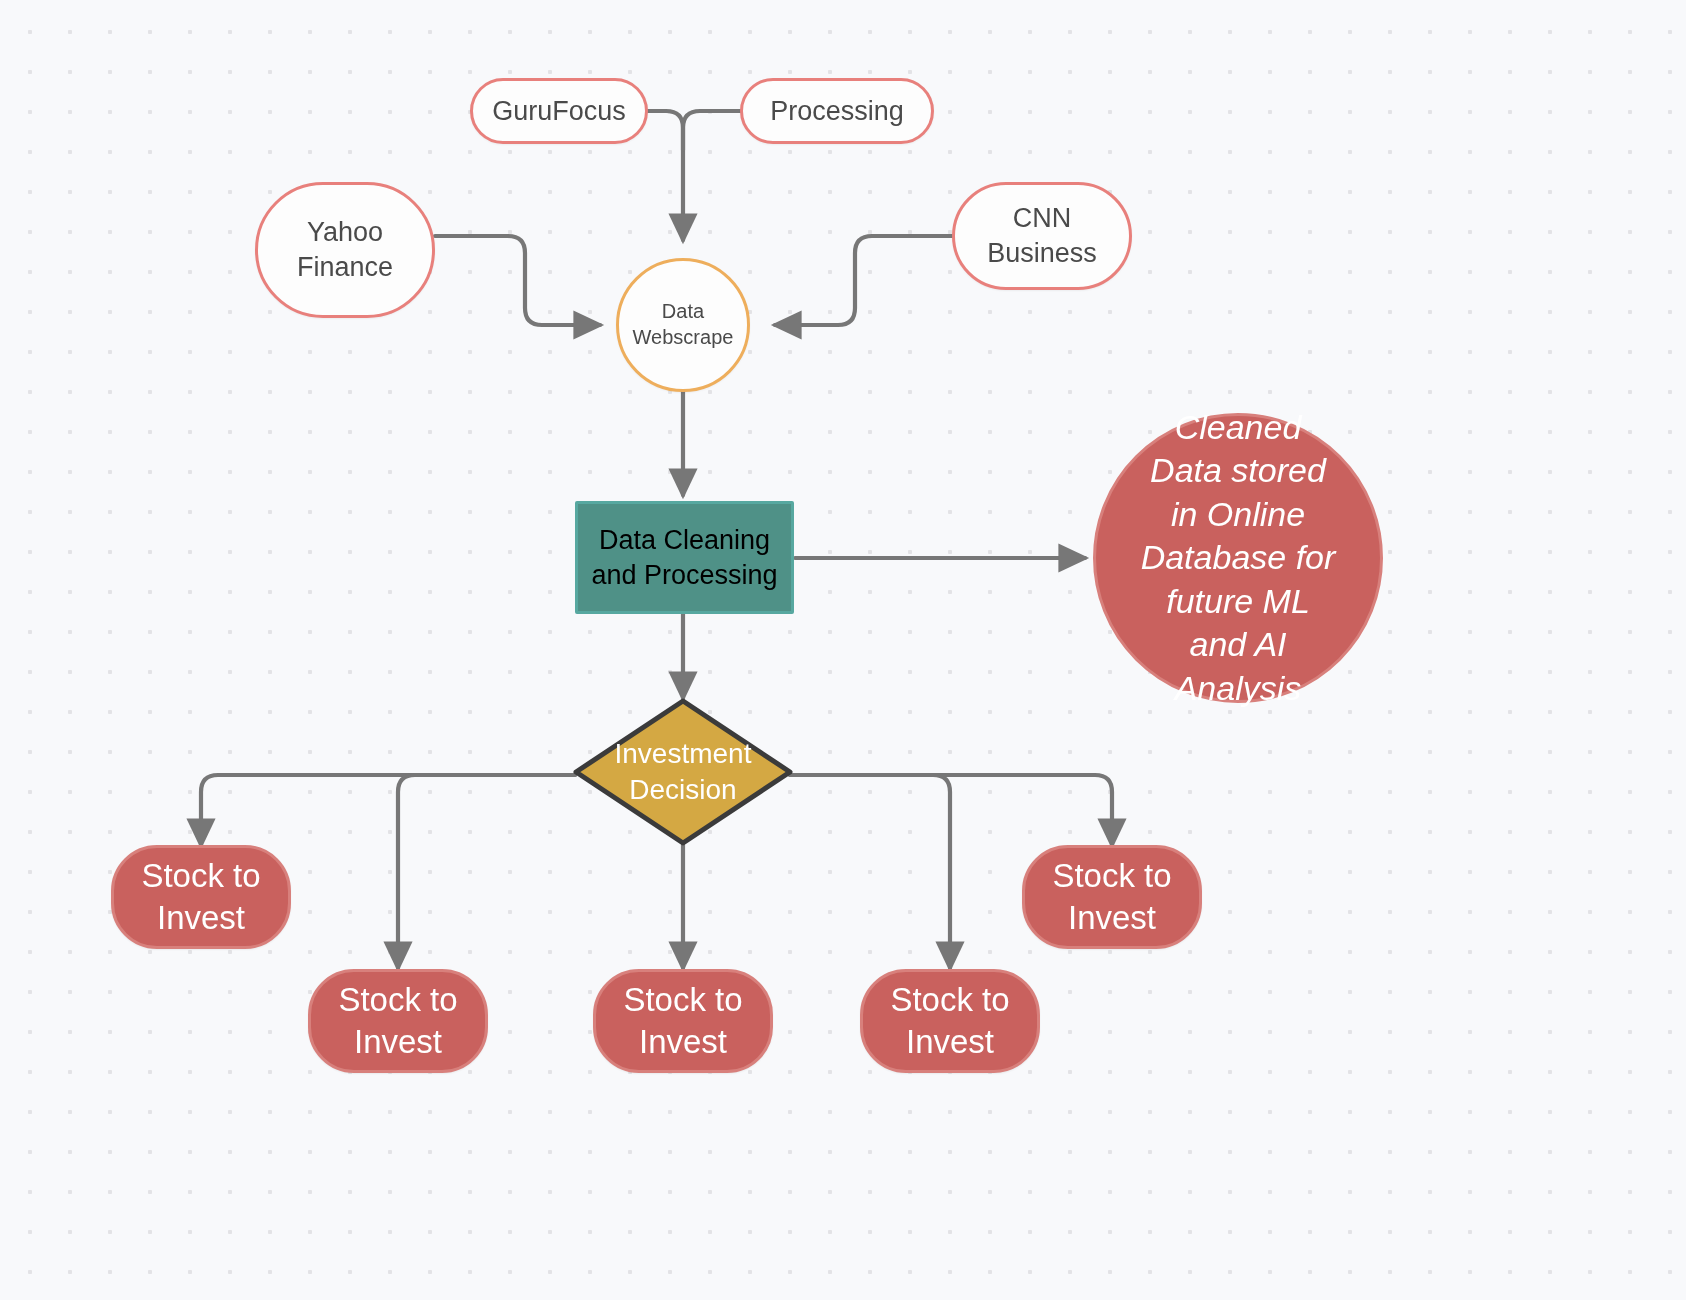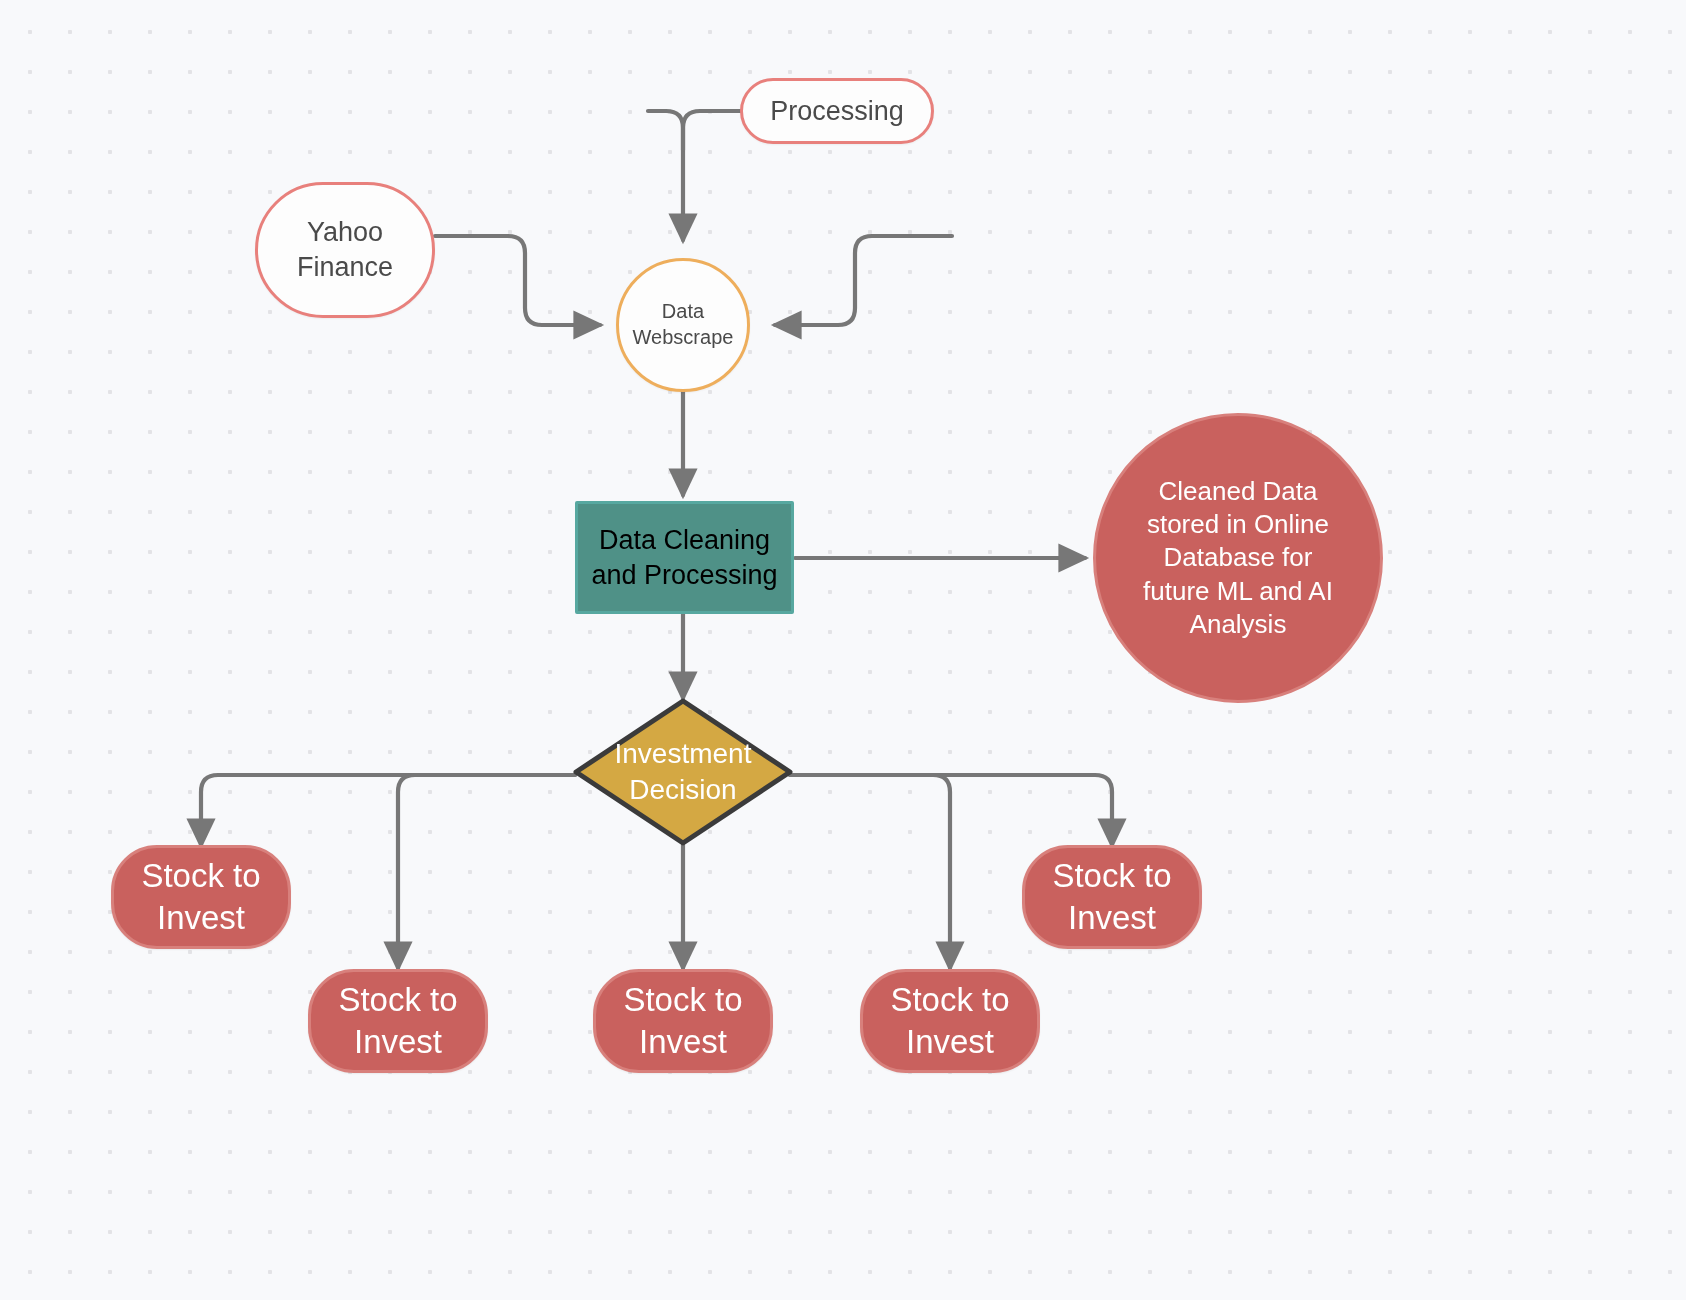--- a/index.html
+++ b/index.html
@@ -63,22 +63,23 @@
     color: #000000;
     font-size: 27px;
   }
 
   
   .store-node {
     background: #c9615e;
     border: 3px solid #d8807c;
     border-radius: 50%;
     color: #ffffff;
-    font-size: 26px;
+    font-size: 34px;
     padding: 0 44px;
+    font-style: italic;
   }
 
   
   .diamond-wrap {
     position: absolute;
   }
   .diamond-shape {
     position: absolute;
     left: 0; top: 0;
     width: 100%;
@@ -142,29 +143,35 @@
       <path d="M 575 775 L 415 775 Q 398 775 398 792 L 398 968" marker-end="url(#arrow)"></path>
 
       <path d="M 683 845 L 683 968" marker-end="url(#arrow)"></path>
 
       <path d="M 790 775 L 933 775 Q 950 775 950 792 L 950 968" marker-end="url(#arrow)"></path>
 
       <path d="M 790 775 L 1095 775 Q 1112 775 1112 792 L 1112 845" marker-end="url(#arrow)"></path>
     </g>
   </svg>
 
+  <div class="node src-node" style="left:470px; top:78px; width:178px; height:66px;">
+    <span>GuruFocus</span>
+  </div>
 
   <div class="node src-node" style="left:740px; top:78px; width:194px; height:66px;">
     <span>Processing</span>
   </div>
 
   <div class="node src-node" style="left:255px; top:182px; width:180px; height:136px;">
     <span>Yahoo<br>Finance</span>
   </div>
 
+  <div class="node src-node" style="left:952px; top:182px; width:180px; height:108px;">
+    <span>CNN<br>Business</span>
+  </div>
 
   <div class="node circle-node" style="left:616px; top:258px; width:134px; height:134px;">
     <span>Data<br>Webscrape</span>
   </div>
 
   <div class="node proc-node" style="left:575px; top:501px; width:219px; height:113px;">
     <span>Data Cleaning<br>and Processing</span>
   </div>
 
   <div class="node store-node" style="left:1093px; top:413px; width:290px; height:290px;">

